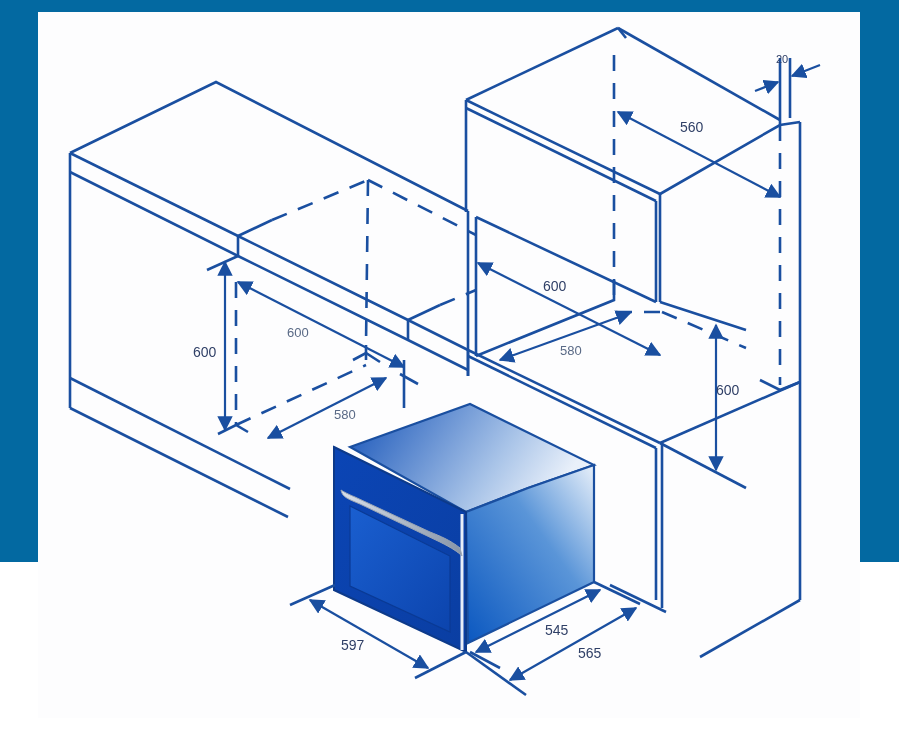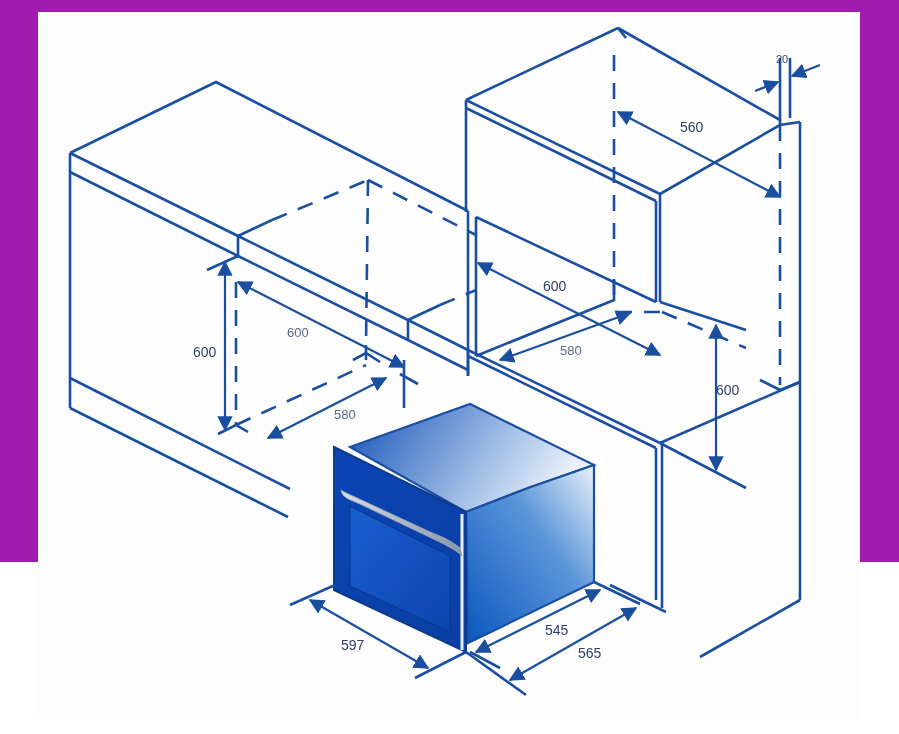--- a/index.html
+++ b/index.html
@@ -1,17 +1,17 @@
 <!DOCTYPE html>
 <html><head>
 <meta charset="utf-8">
 <style>
   html, body { margin: 0; padding: 0; background: #ffffff; }
   body { width: 899px; height: 734px; overflow: hidden; position: relative; font-family: "Liberation Sans", "DejaVu Sans", sans-serif; }
-  .canvas { position: absolute; left: 0; top: 0; width: 899px; height: 562px; background: #a21caf; }
+  .canvas { position: absolute; left: 0; top: 0; width: 899px; height: 562px; background: #0369a1; }
   .panel { position: absolute; left: 38px; top: 12px; width: 822px; height: 706px; background: #fdfdfe; }
   svg { position: absolute; left: 0; top: 0; }
   .ln { stroke: #1a4fa0; stroke-width: 2.6; fill: none; stroke-linecap: butt; }
   .dash { stroke: #1a4fa0; stroke-width: 2.6; fill: none; stroke-dasharray: 16 12; }
   .dim { stroke: #1a4fa0; stroke-width: 2.2; fill: none; }
   .lbl { font-family: "Liberation Sans", sans-serif; font-size: 14px; fill: #2f3f66; }
   .lbl-light { font-family: "Liberation Sans", sans-serif; font-size: 13px; fill: #5a6a86; }
 </style>
 </head>
 <body>

